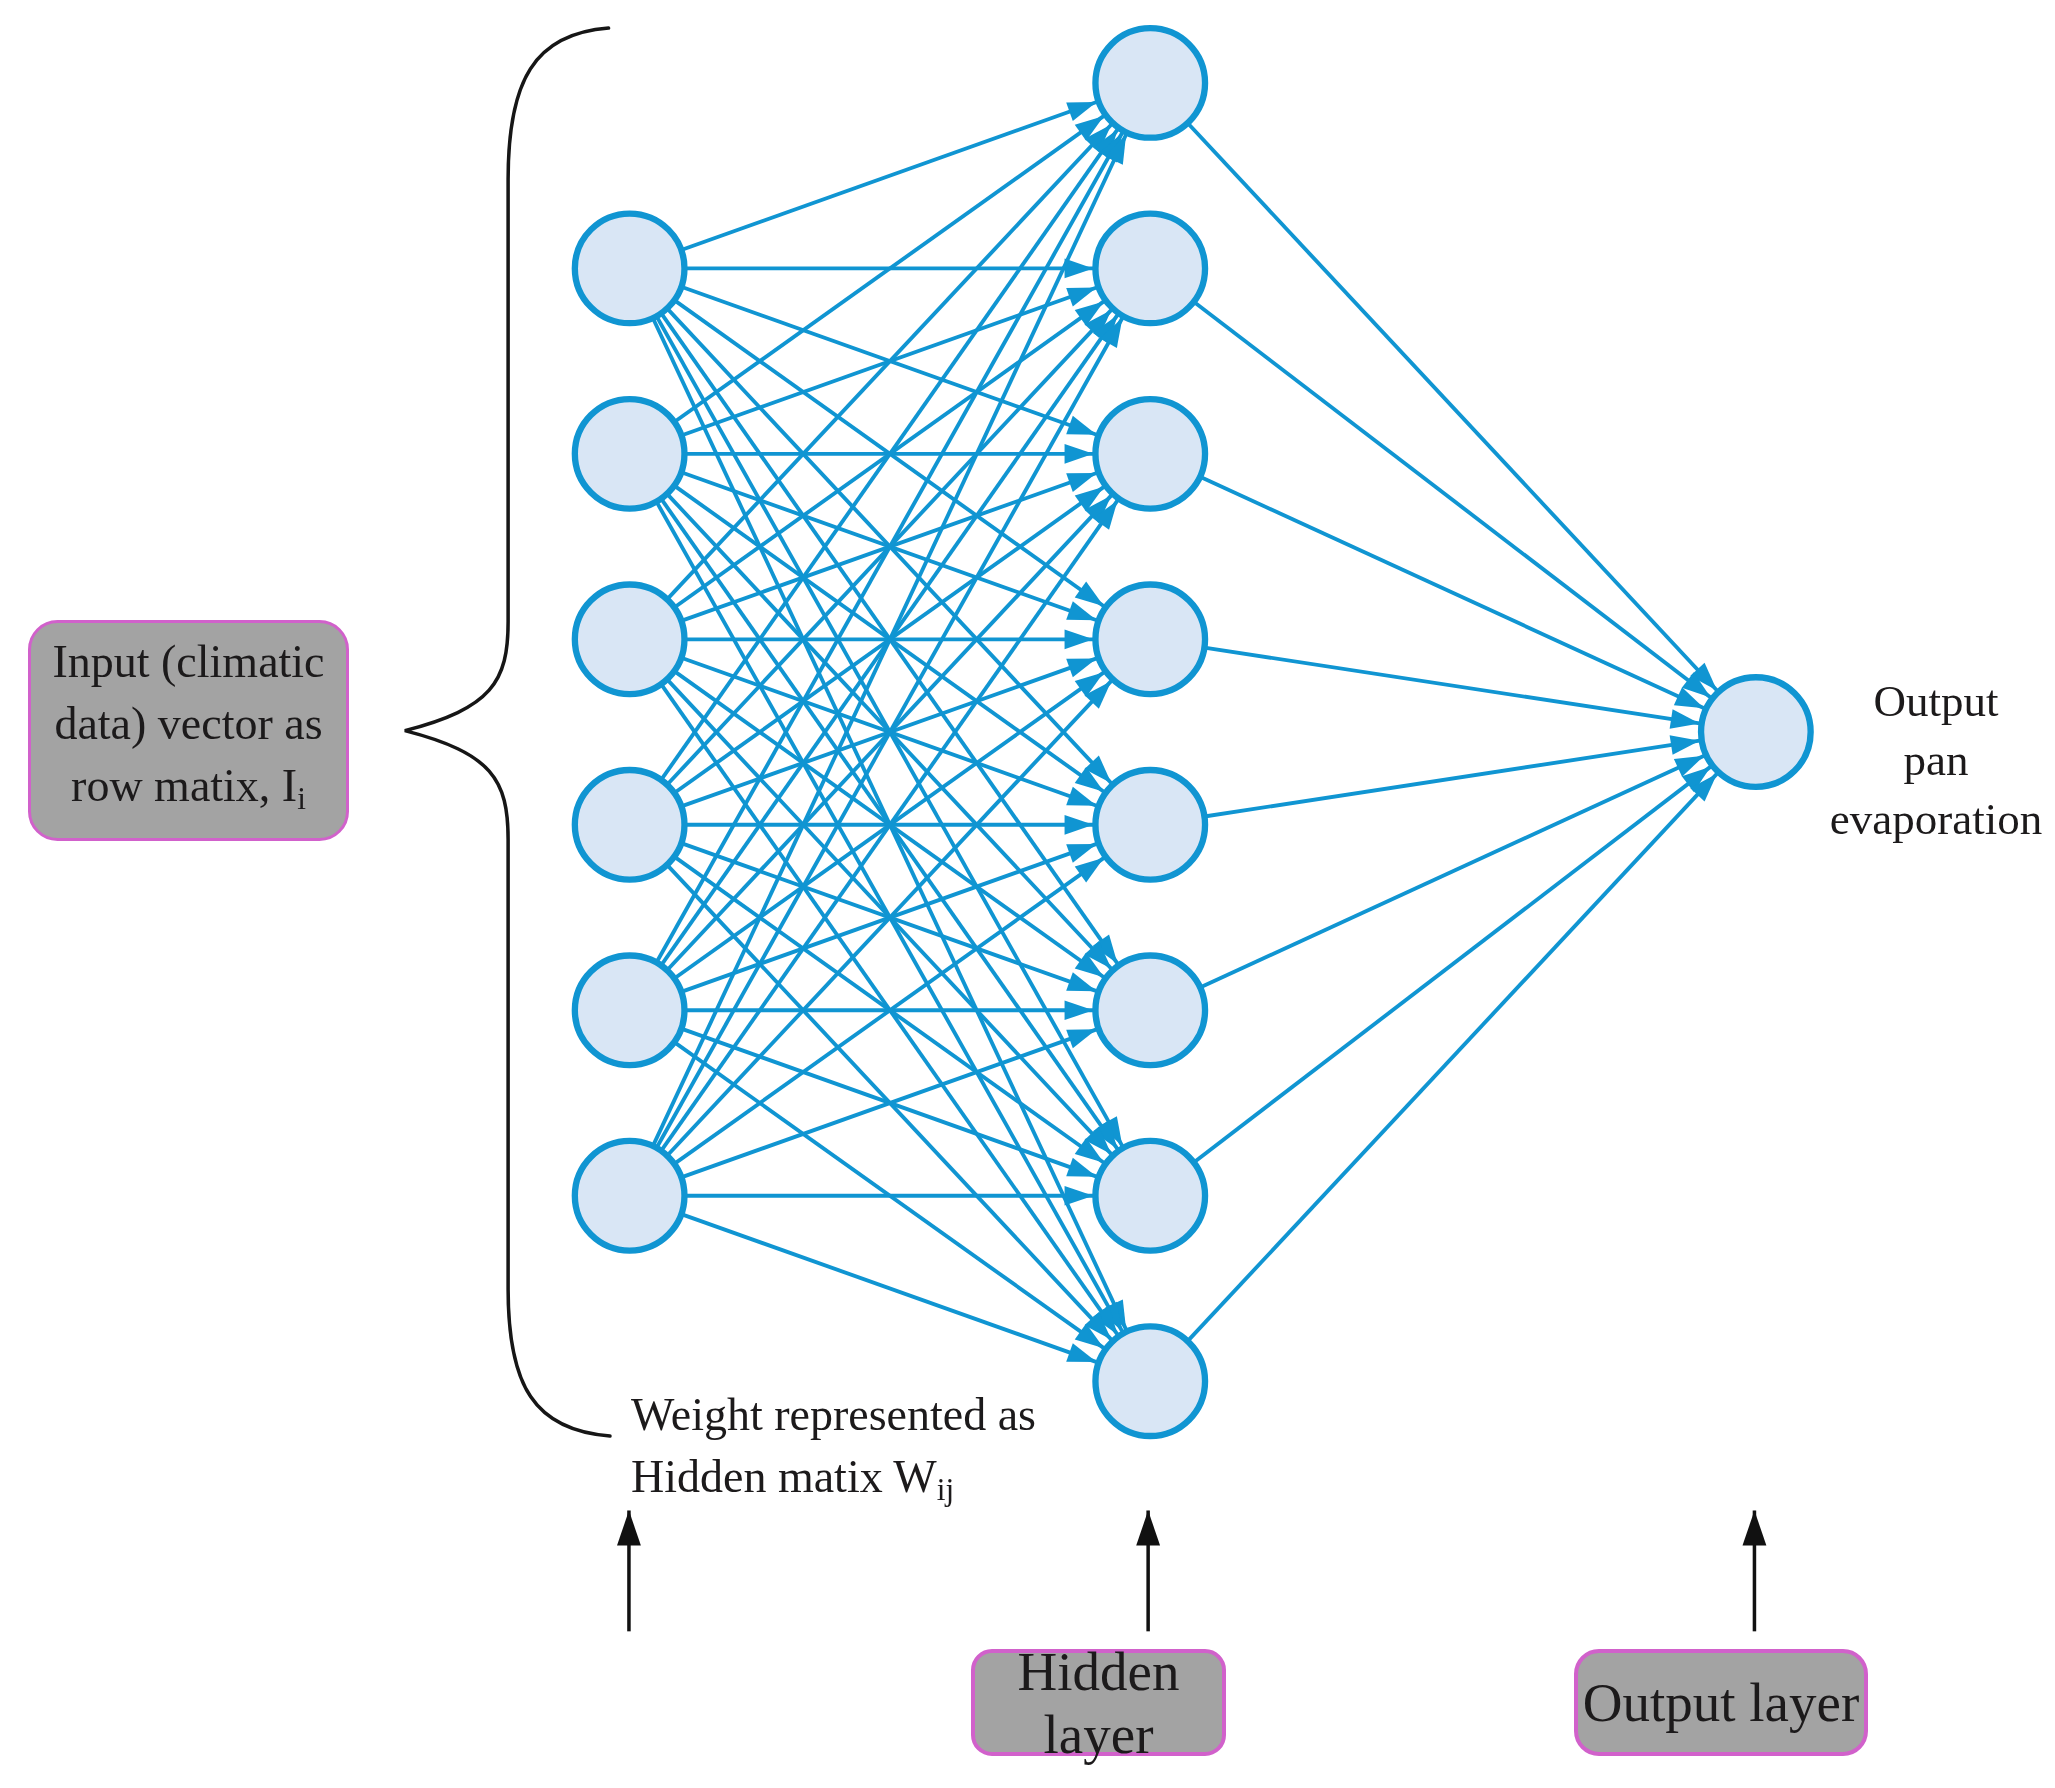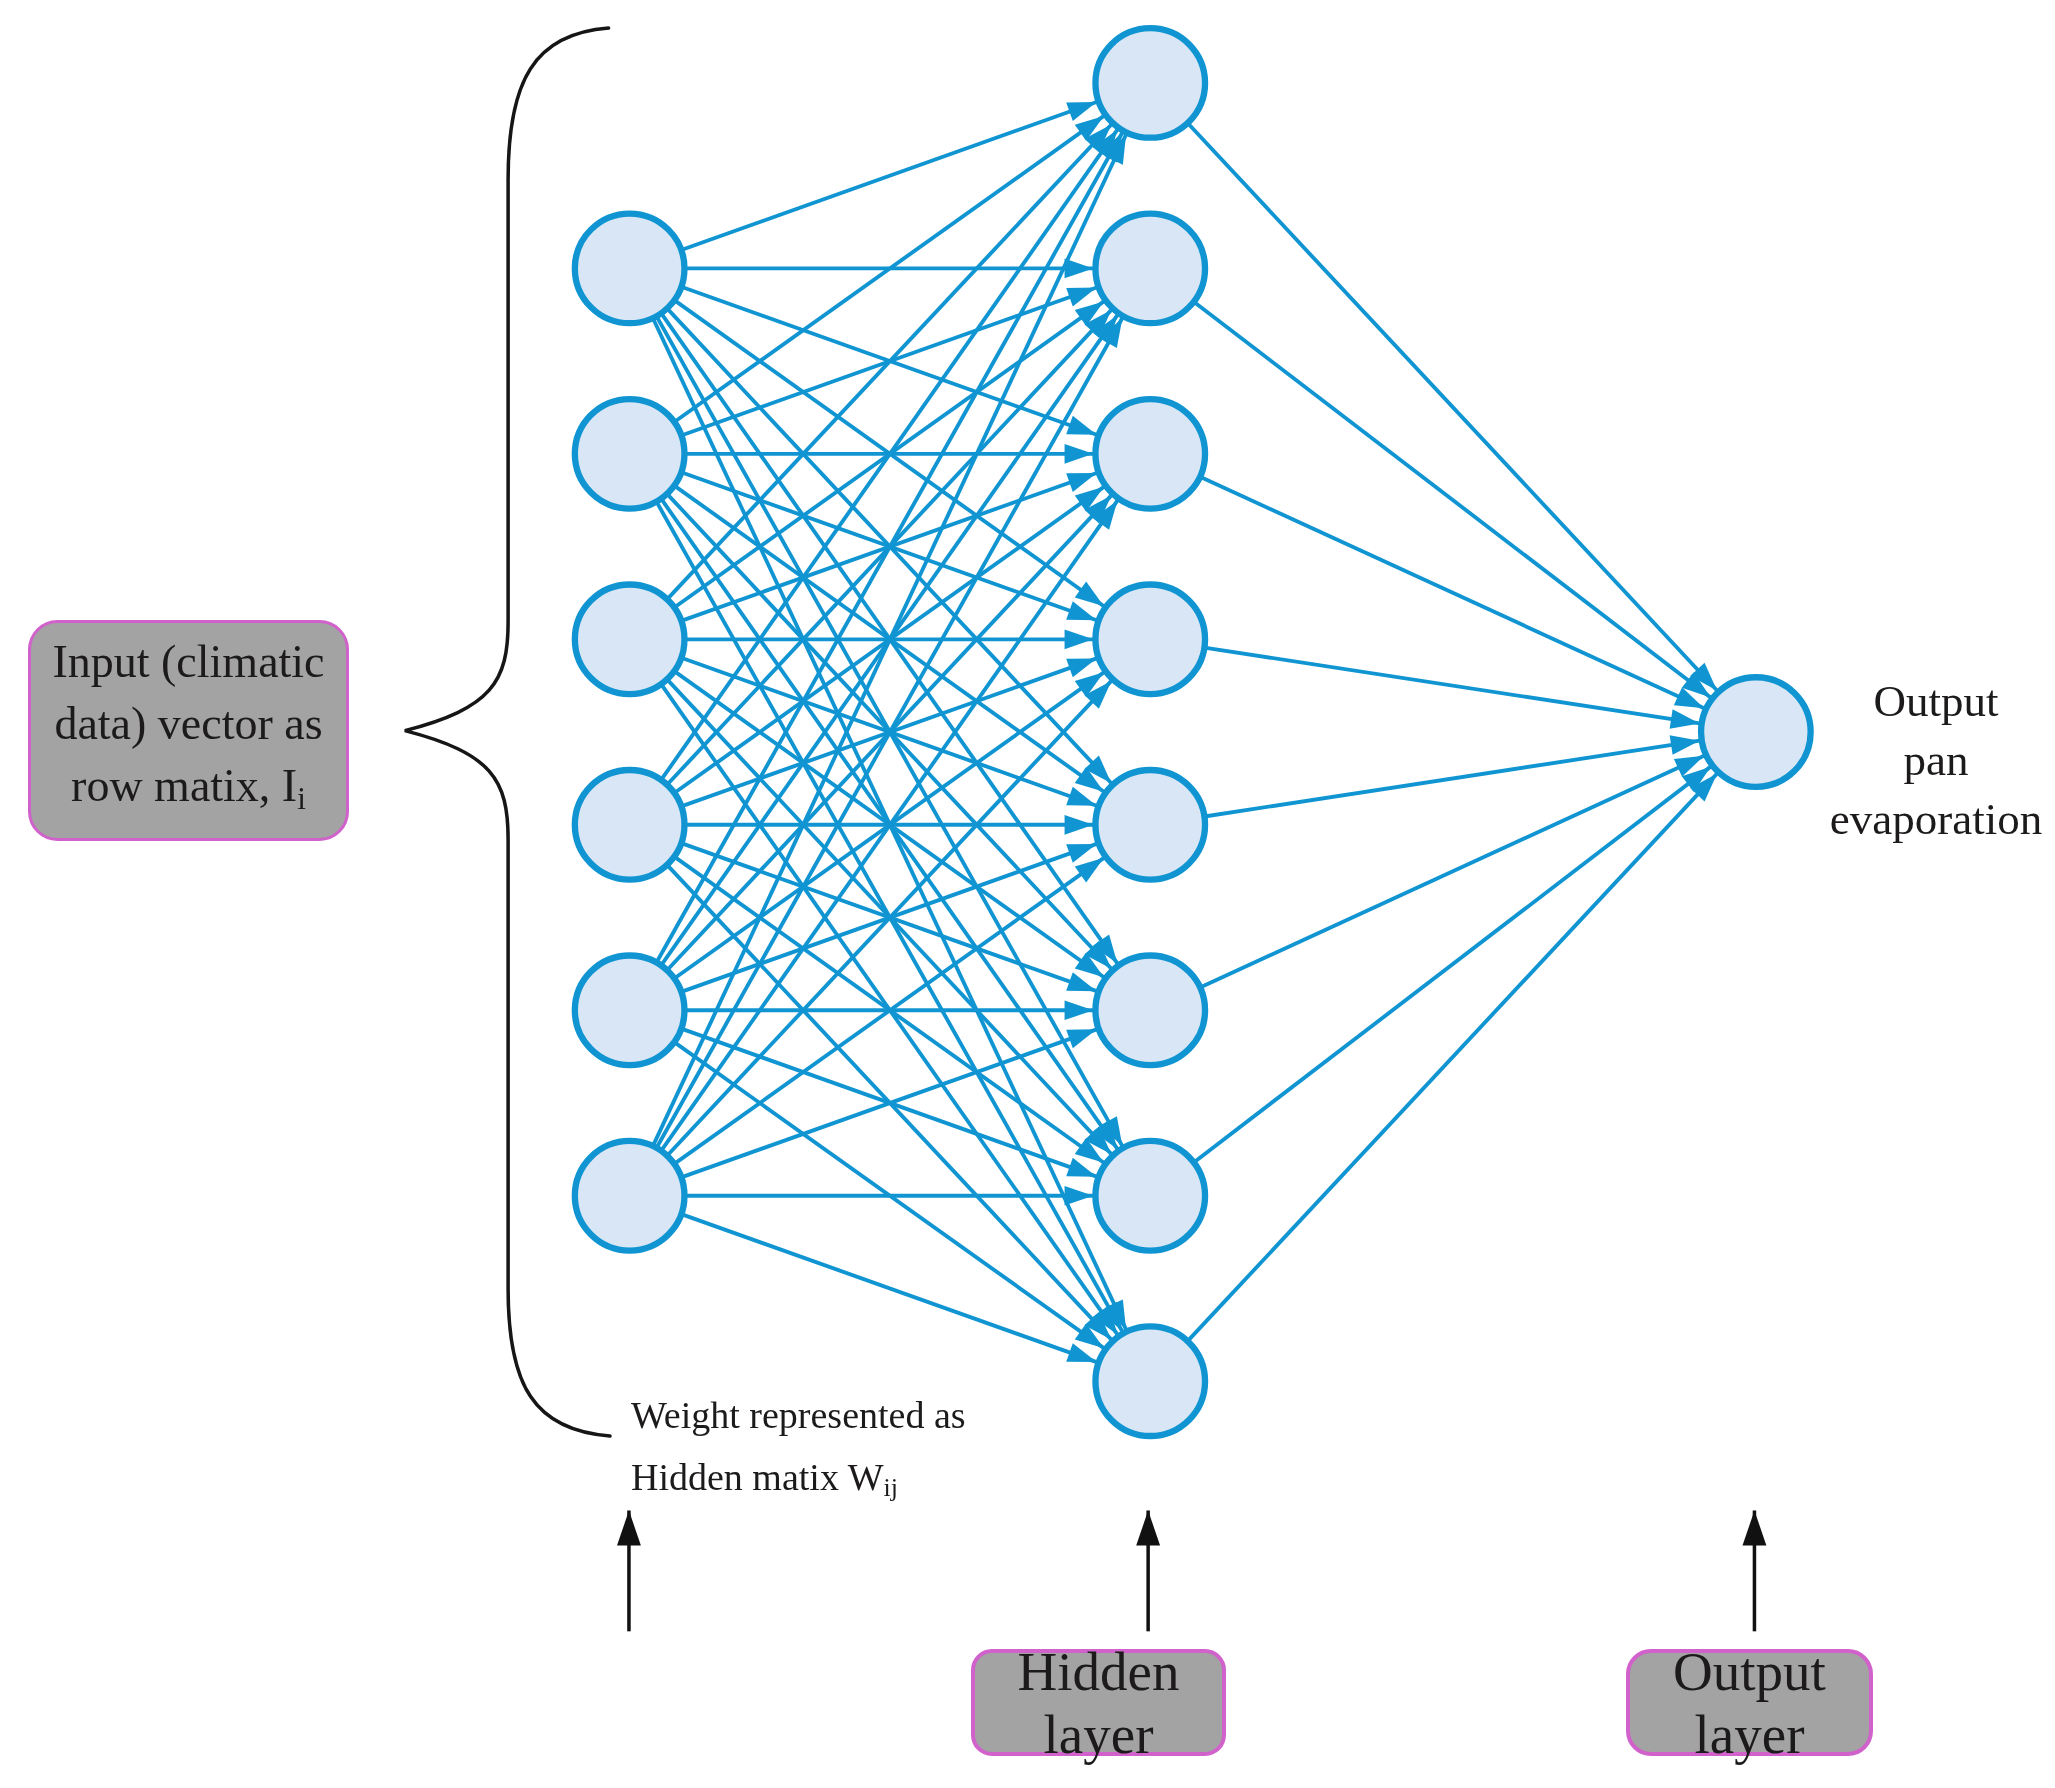--- a/index.html
+++ b/index.html
@@ -25,24 +25,24 @@
     left:28px;top:620px;width:321px;height:221px;
     border-width:3.5px;border-radius:29.5px;
     font-size:46px;line-height:62px;
   }
   .layer-box{
     top:1649px;height:107px;
     font-size:55px;
   }
   #box-input{left:450px;width:255px;}
   #box-hidden{left:971px;width:255px;border-radius:21px;}
-  #box-output{left:1626px;width:247px;}
+  #box-output{left:1574px;width:294px;}
   .weight-note{
     position:absolute;left:631px;top:1384px;
-    font-size:38px;line-height:62px;
+    font-size:46px;line-height:62px;
     white-space:nowrap;
   }
   .output-label{
     position:absolute;left:1813px;top:672px;width:246px;
     text-align:center;font-size:45px;line-height:59px;
   }
   .subsc{font-size:0.68em;vertical-align:-0.25em;}
 </style>
 </head>
 <body>

